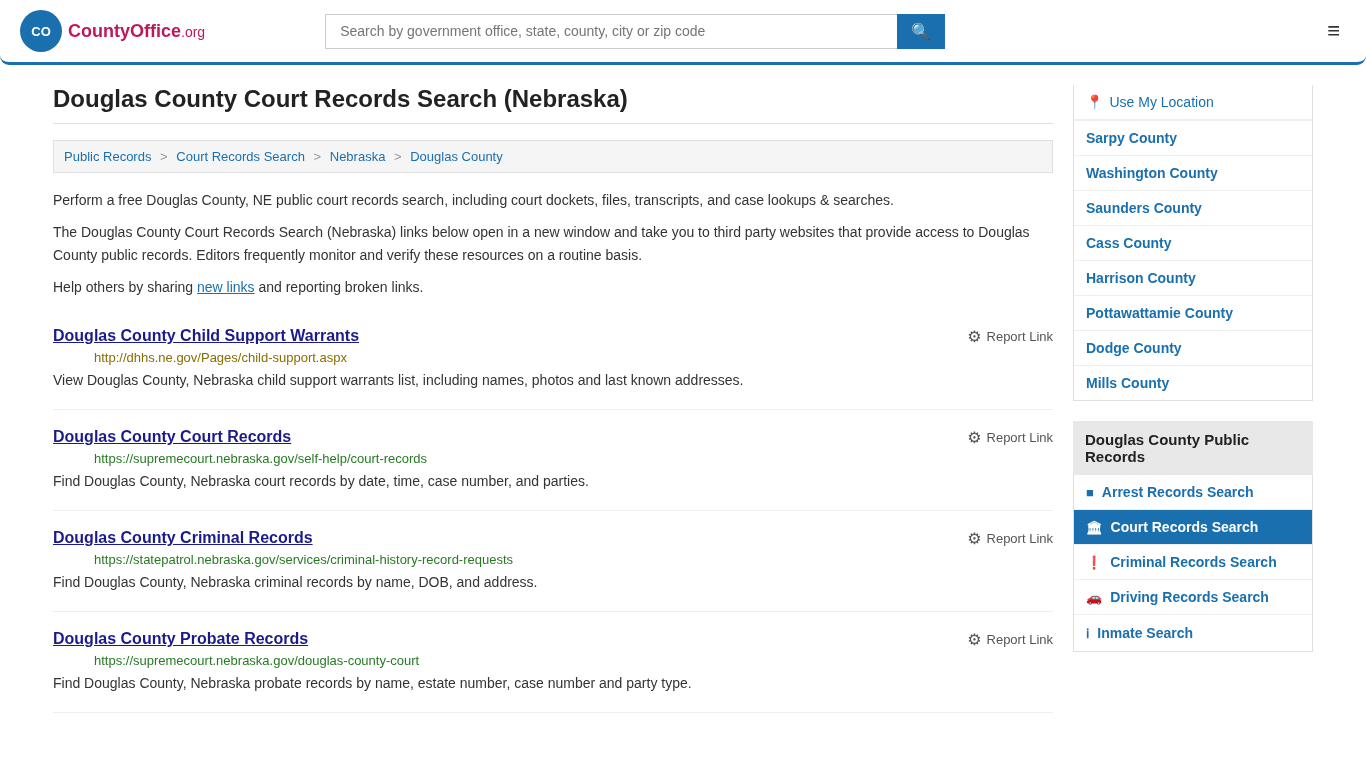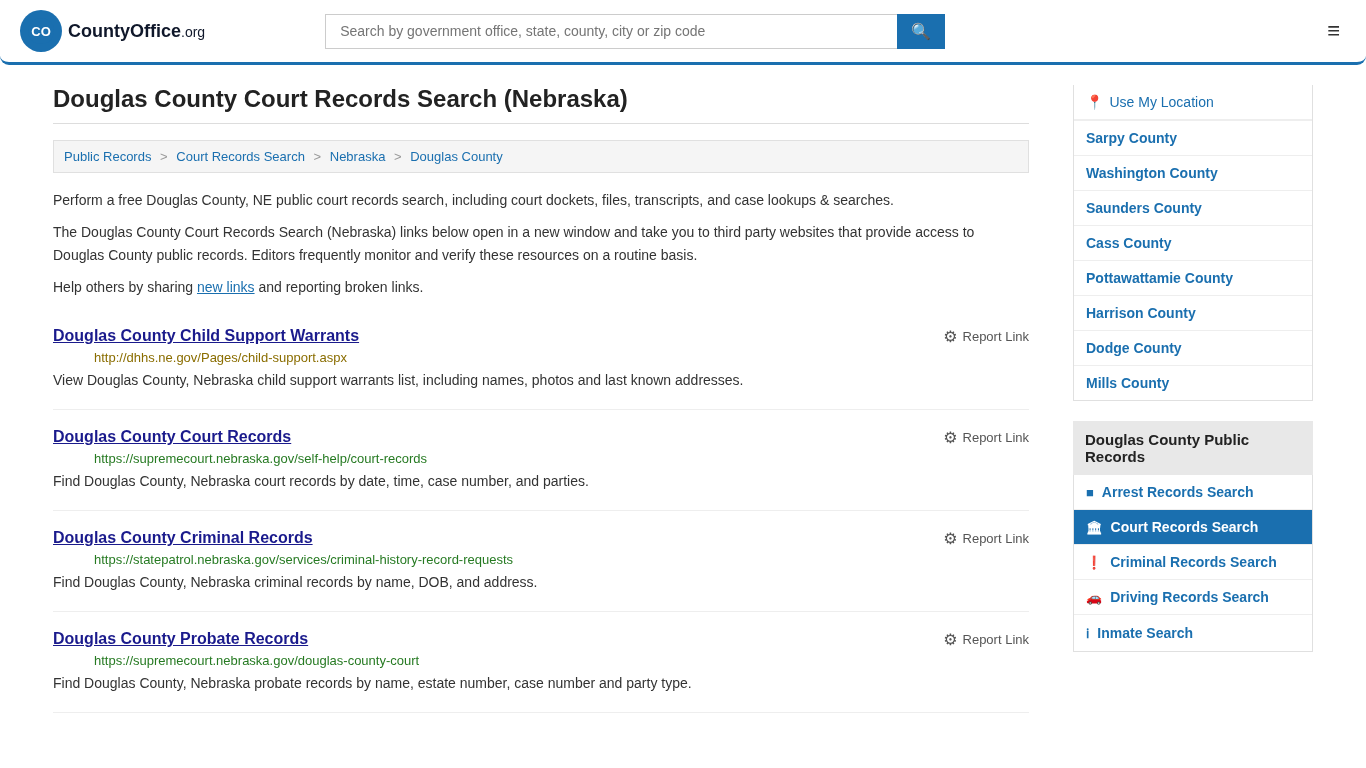--- a/index.html
+++ b/index.html
@@ -32,21 +32,21 @@
       color: white;
       font-size: 18px;
       font-weight: bold;
     }
     .logo-text {
       font-size: 18px;
       color: #333;
       font-weight: bold;
     }
     .logo-text span {
-      color: #0f172a;
+      color: #be185d;
     }
     .logo-org {
       color: #666;
       font-weight: normal;
       font-size: 14px;
     }
     .search-bar-wrap {
       flex: 1;
       display: flex;
       max-width: 620px;
@@ -83,21 +83,21 @@
       gap: 8px;
       margin-left: auto;
     }
 
     
     .main-container {
       max-width: 1300px;
       margin: 0 auto;
       padding: 20px 20px;
       display: flex;
-      gap: 44px;
+      gap: 20px;
     }
 
     
     .content {
       flex: 1;
     }
     .page-title {
       font-size: 24px;
       font-weight: bold;
       color: #222;
@@ -348,24 +348,24 @@
         <li>
           <a href="#">Washington County</a>
         </li>
         <li>
           <a href="#">Saunders County</a>
         </li>
         <li>
           <a href="#">Cass County</a>
         </li>
         <li>
+          <a href="#">Harrison County</a>
+        </li>
+        <li>
           <a href="#">Pottawattamie County</a>
-        </li>
-        <li>
-          <a href="#">Harrison County</a>
         </li>
         <li>
           <a href="#">Dodge County</a>
         </li>
         <li>
           <a href="#">Mills County</a>
         </li>
       </ul>
     </div>
 

